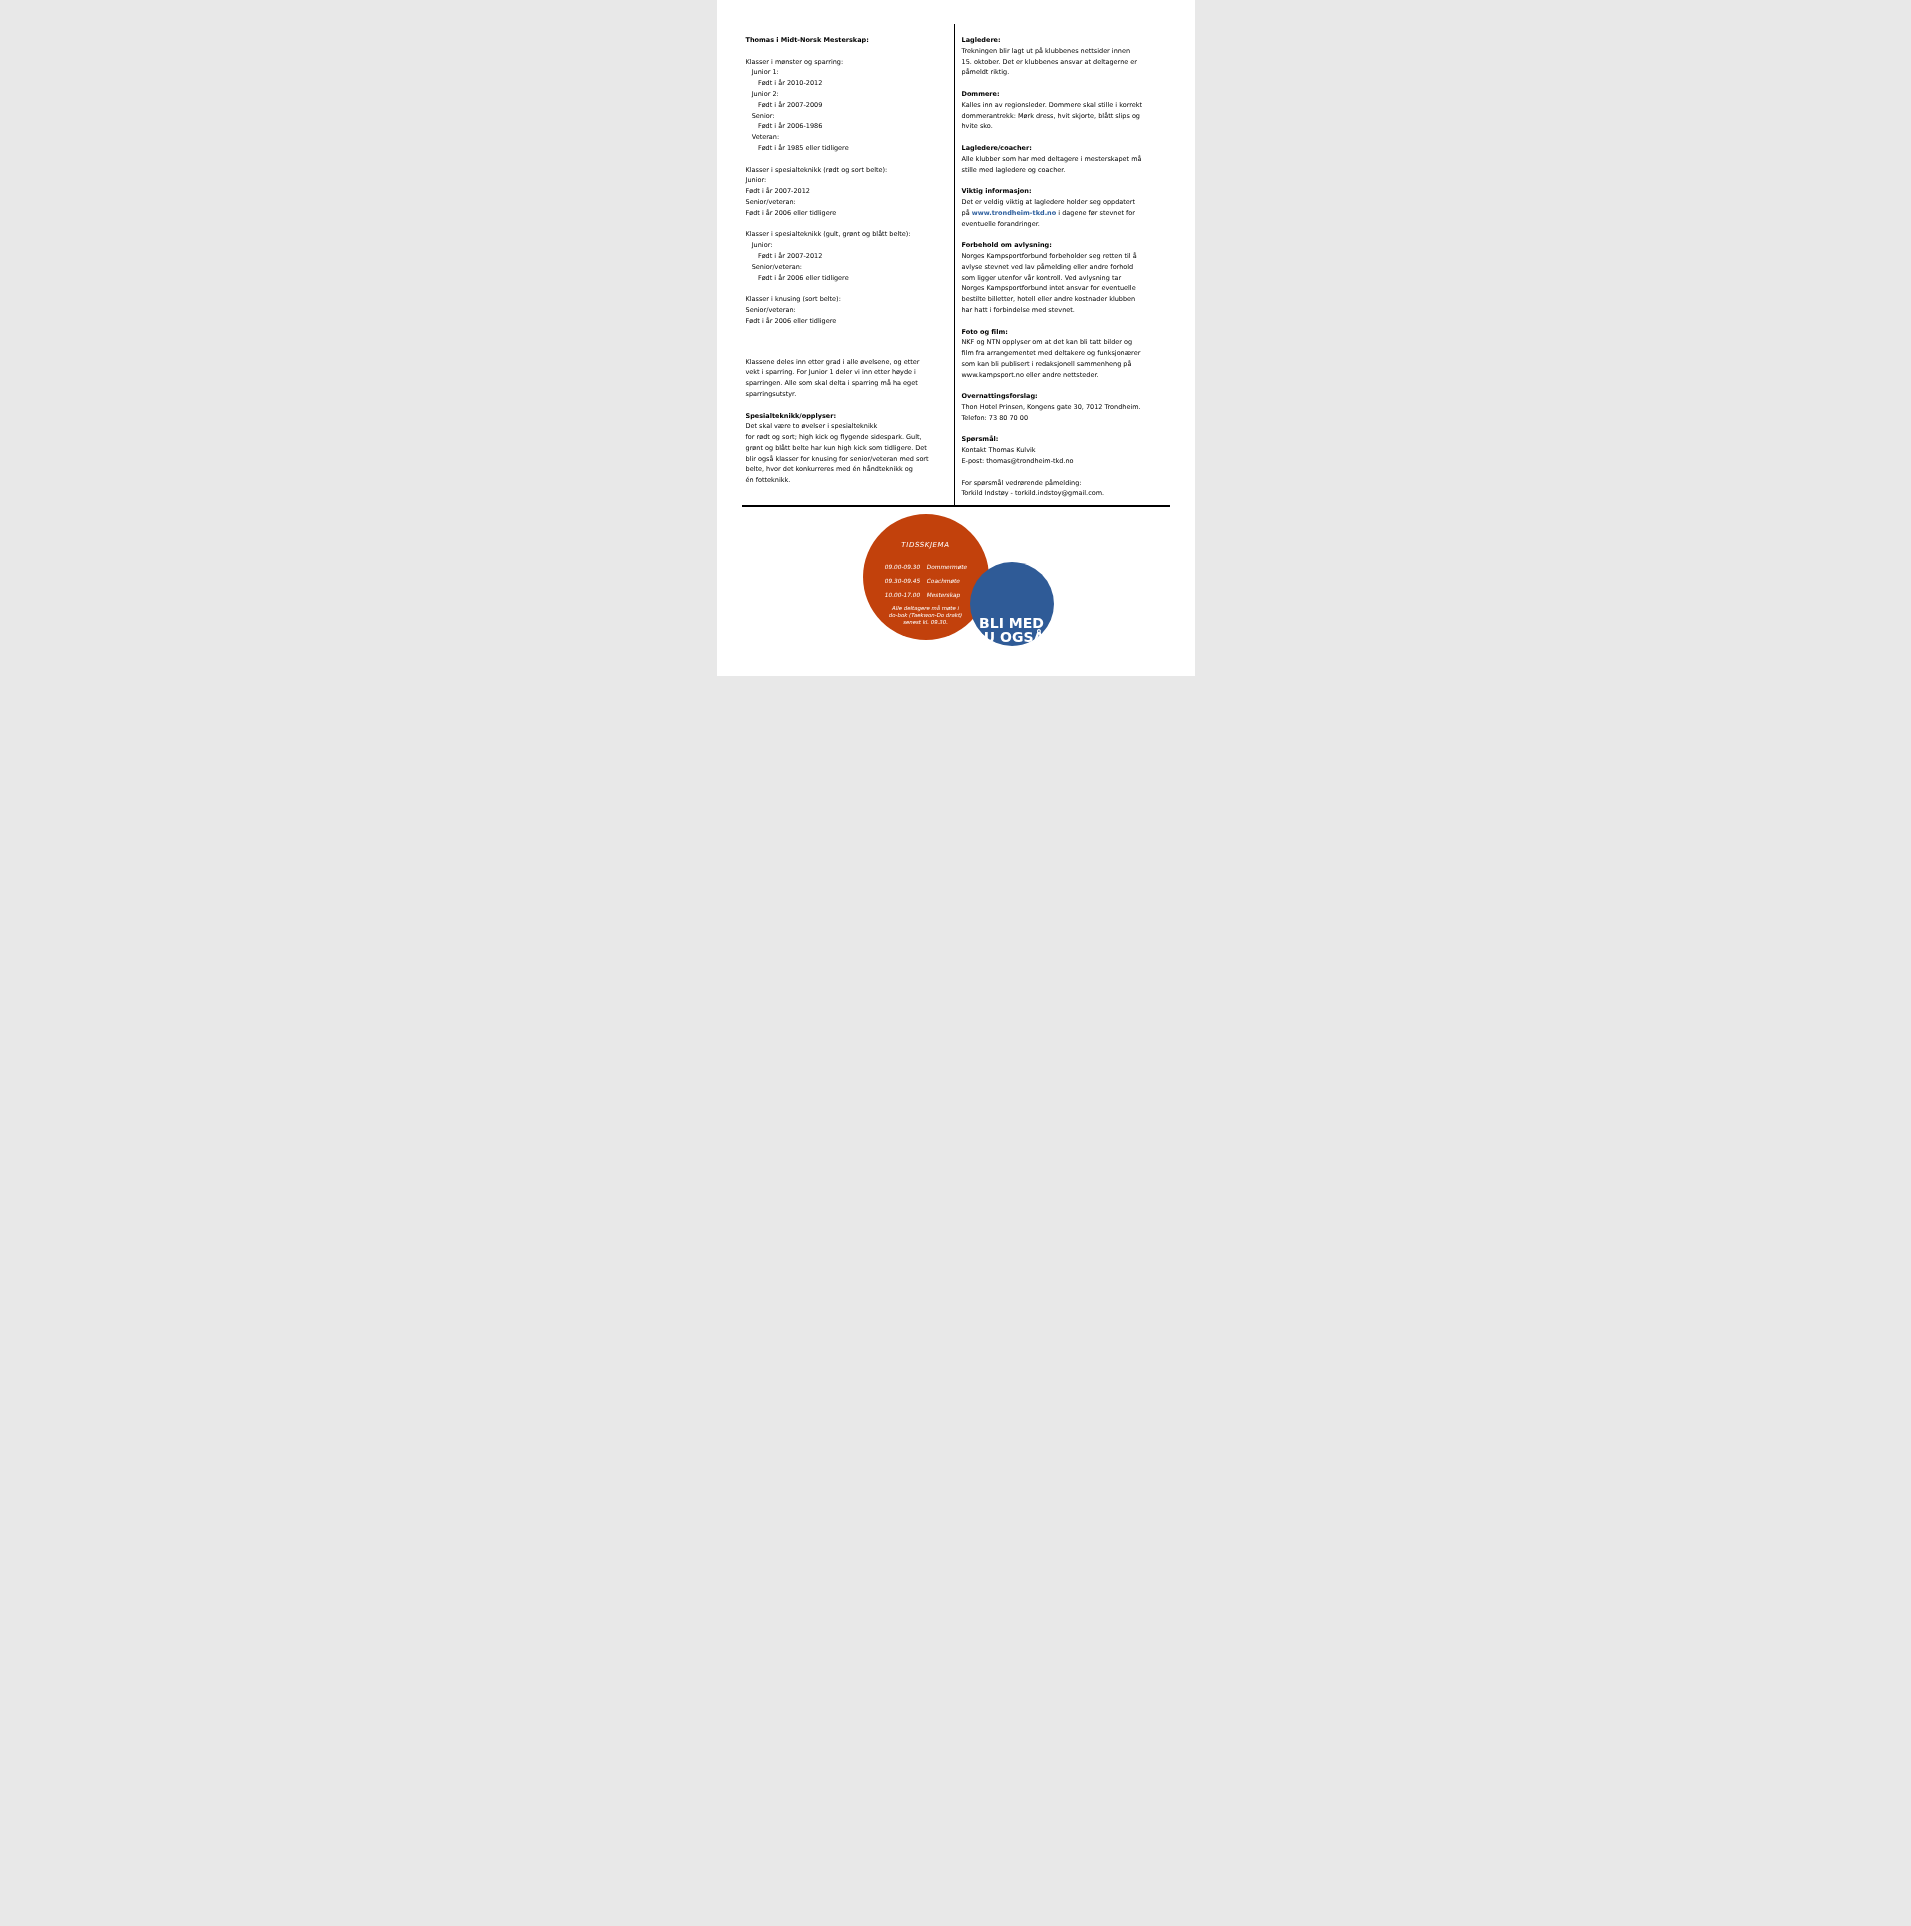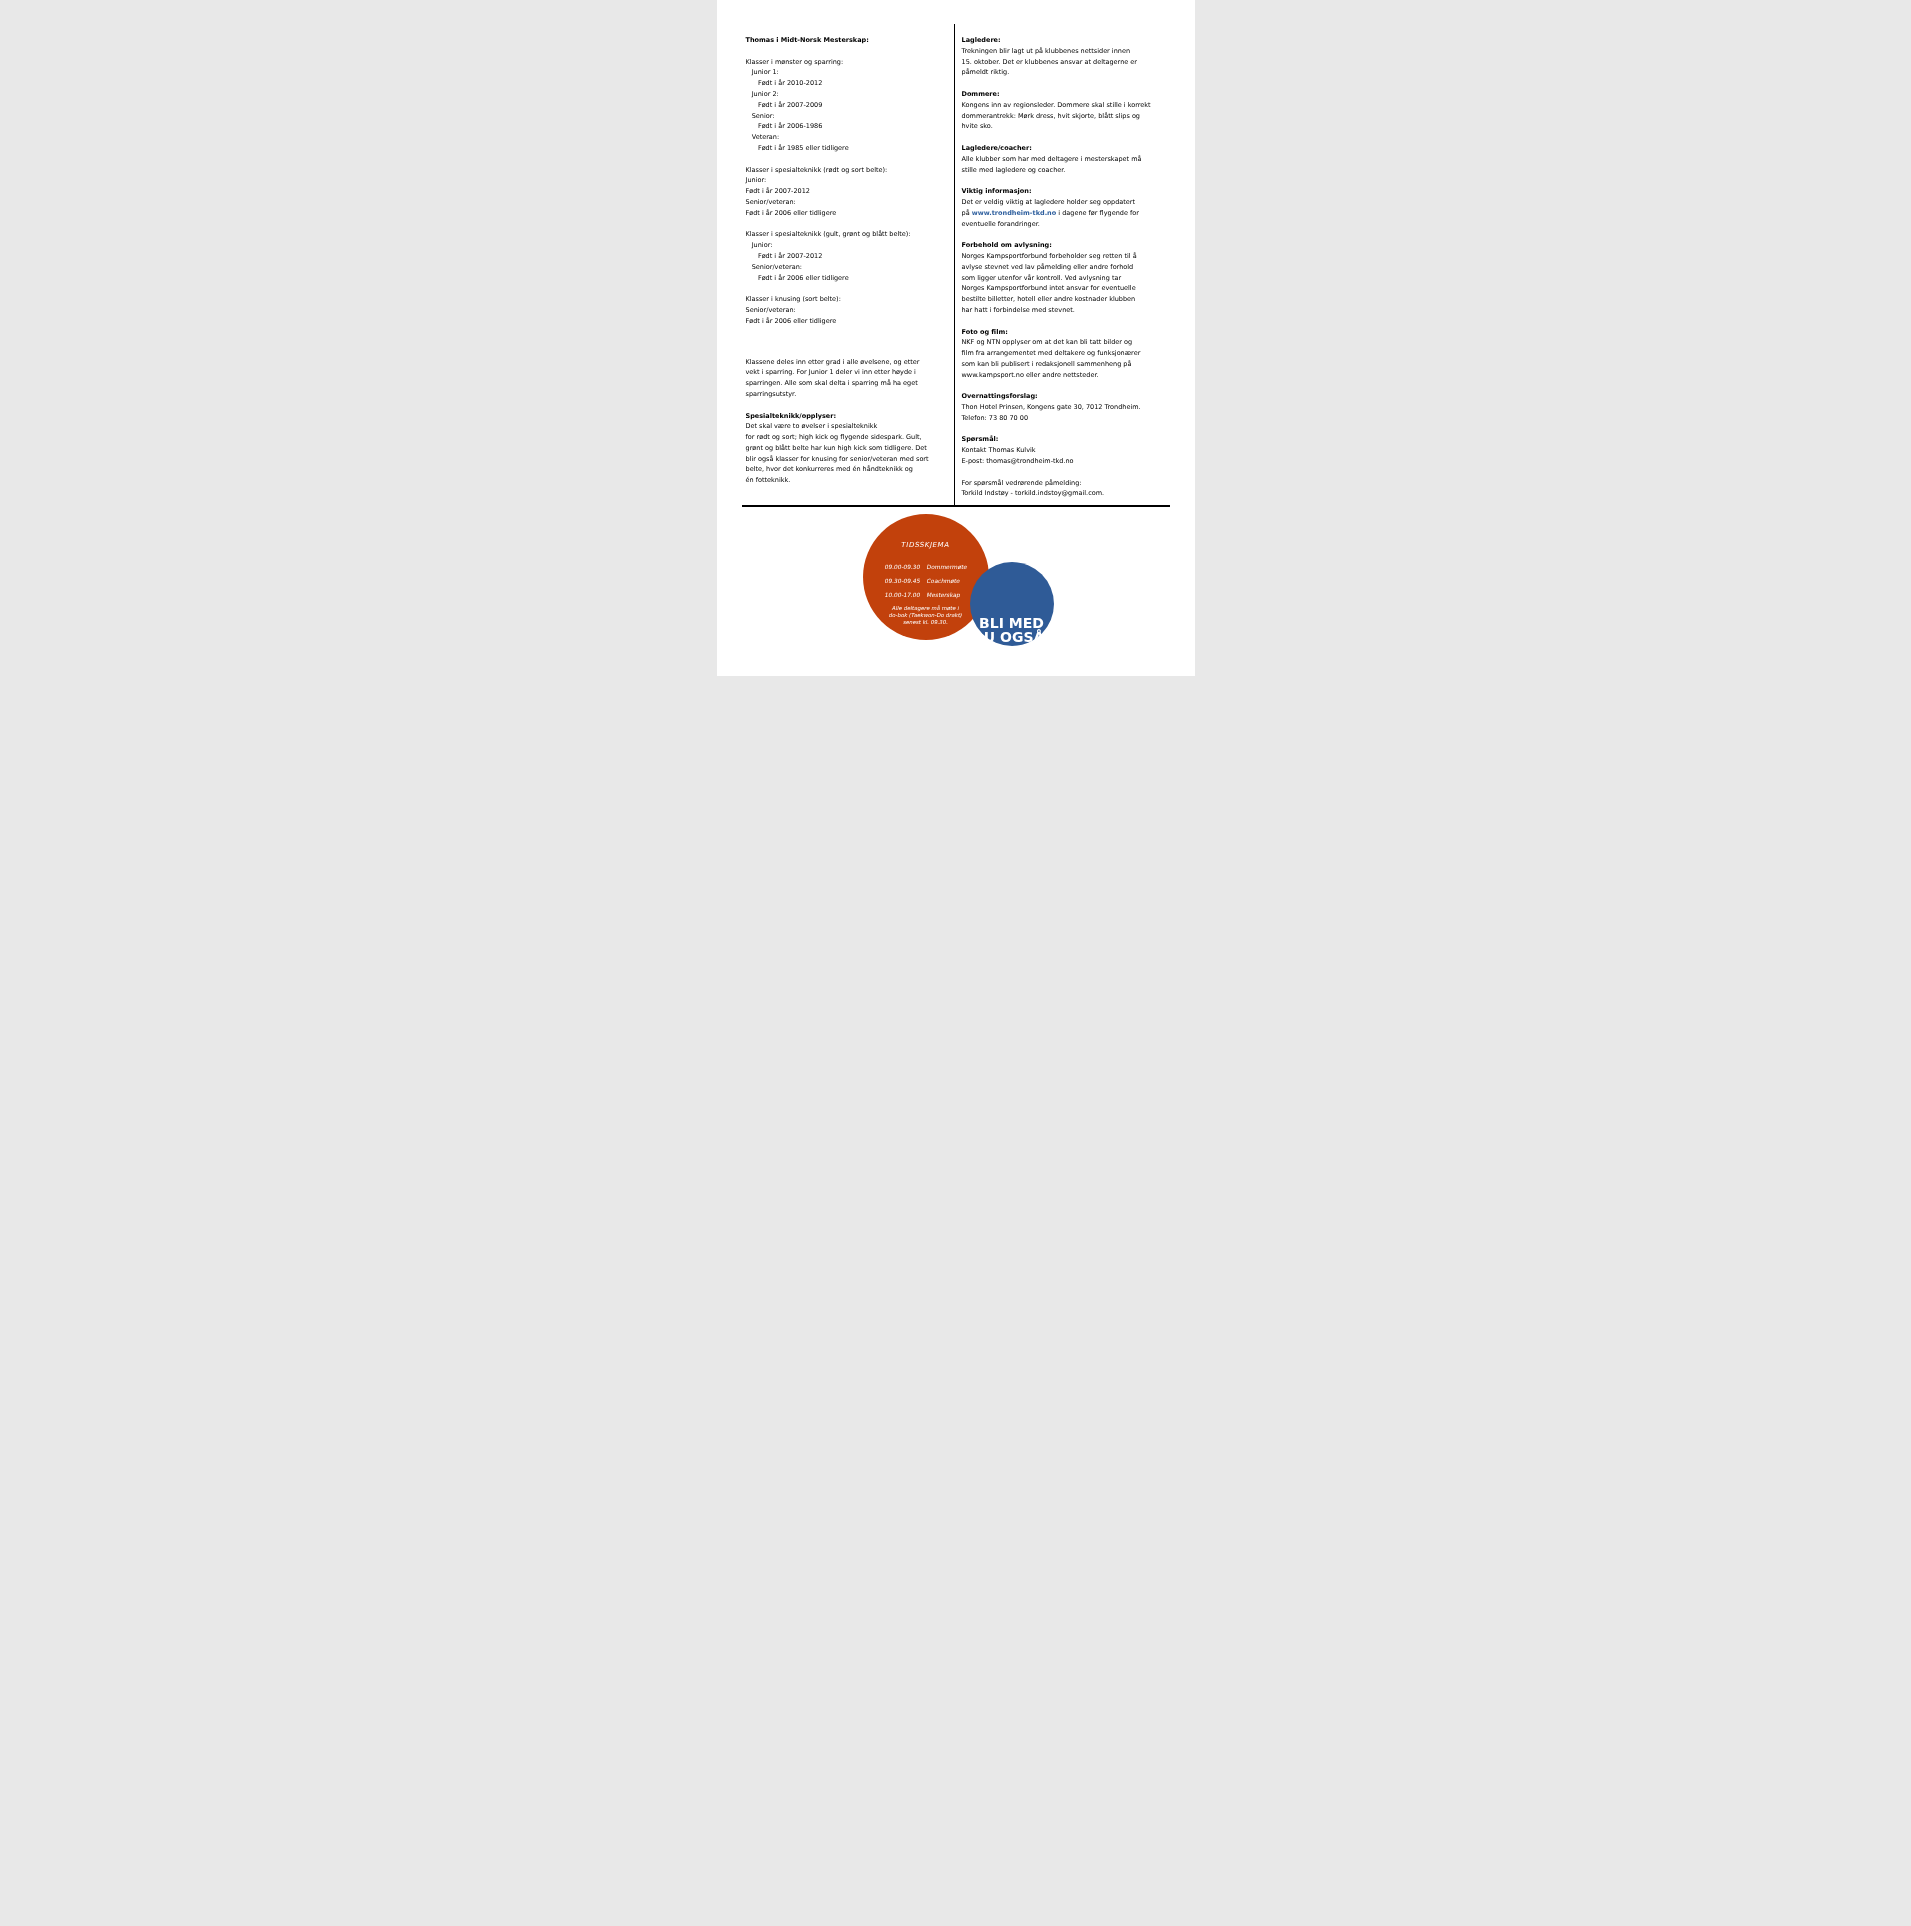--- a/index.html
+++ b/index.html
@@ -104,35 +104,35 @@
 
     <div class="rsec">
       <div class="heading">Lagledere:</div>
       <div class="lines">Trekningen blir lagt ut på klubbenes nettsider innen
 15. oktober. Det er klubbenes ansvar at deltagerne er
 påmeldt riktig.</div>
     </div>
 
     <div class="rsec">
       <div class="heading">Dommere:</div>
-      <div class="lines">Kongens inn av regionsleder. Dommere skal stille i korrekt
+      <div class="lines">Kalles inn av regionsleder. Dommere skal stille i korrekt
 dommerantrekk: Mørk dress, hvit skjorte, blått slips og
 hvite sko.</div>
     </div>
 
     <div class="rsec">
       <div class="heading">Lagledere/coacher:</div>
       <div class="lines">Alle klubber som har med deltagere i mesterskapet må
 stille med lagledere og coacher.</div>
     </div>
 
     <div class="rsec">
       <div class="heading">Viktig informasjon:</div>
       <div class="hline">Det er veldig viktig at lagledere holder seg oppdatert</div>
-      <div class="hline"><span>på </span><a class="doclink" id="tkd-link" style="color: rgb(46, 95, 158); margin-top: 9px;">www.trondheim-tkd.no</a><span> i dagene før flygende for</span></div>
+      <div class="hline"><span>på </span><a class="doclink" id="tkd-link" style="color: rgb(46, 95, 158); margin-top: 9px;">www.trondheim-tkd.no</a><span> i dagene før stevnet for</span></div>
       <div class="hline">eventuelle forandringer.</div>
     </div>
 
     <div class="rsec">
       <div class="heading">Forbehold om avlysning:</div>
       <div class="lines">Norges Kampsportforbund forbeholder seg retten til å
 avlyse stevnet ved lav påmelding eller andre forhold
 som ligger utenfor vår kontroll. Ved avlysning tar
 Norges Kampsportforbund intet ansvar for eventuelle
 bestilte billetter, hotell eller andre kostnader klubben

